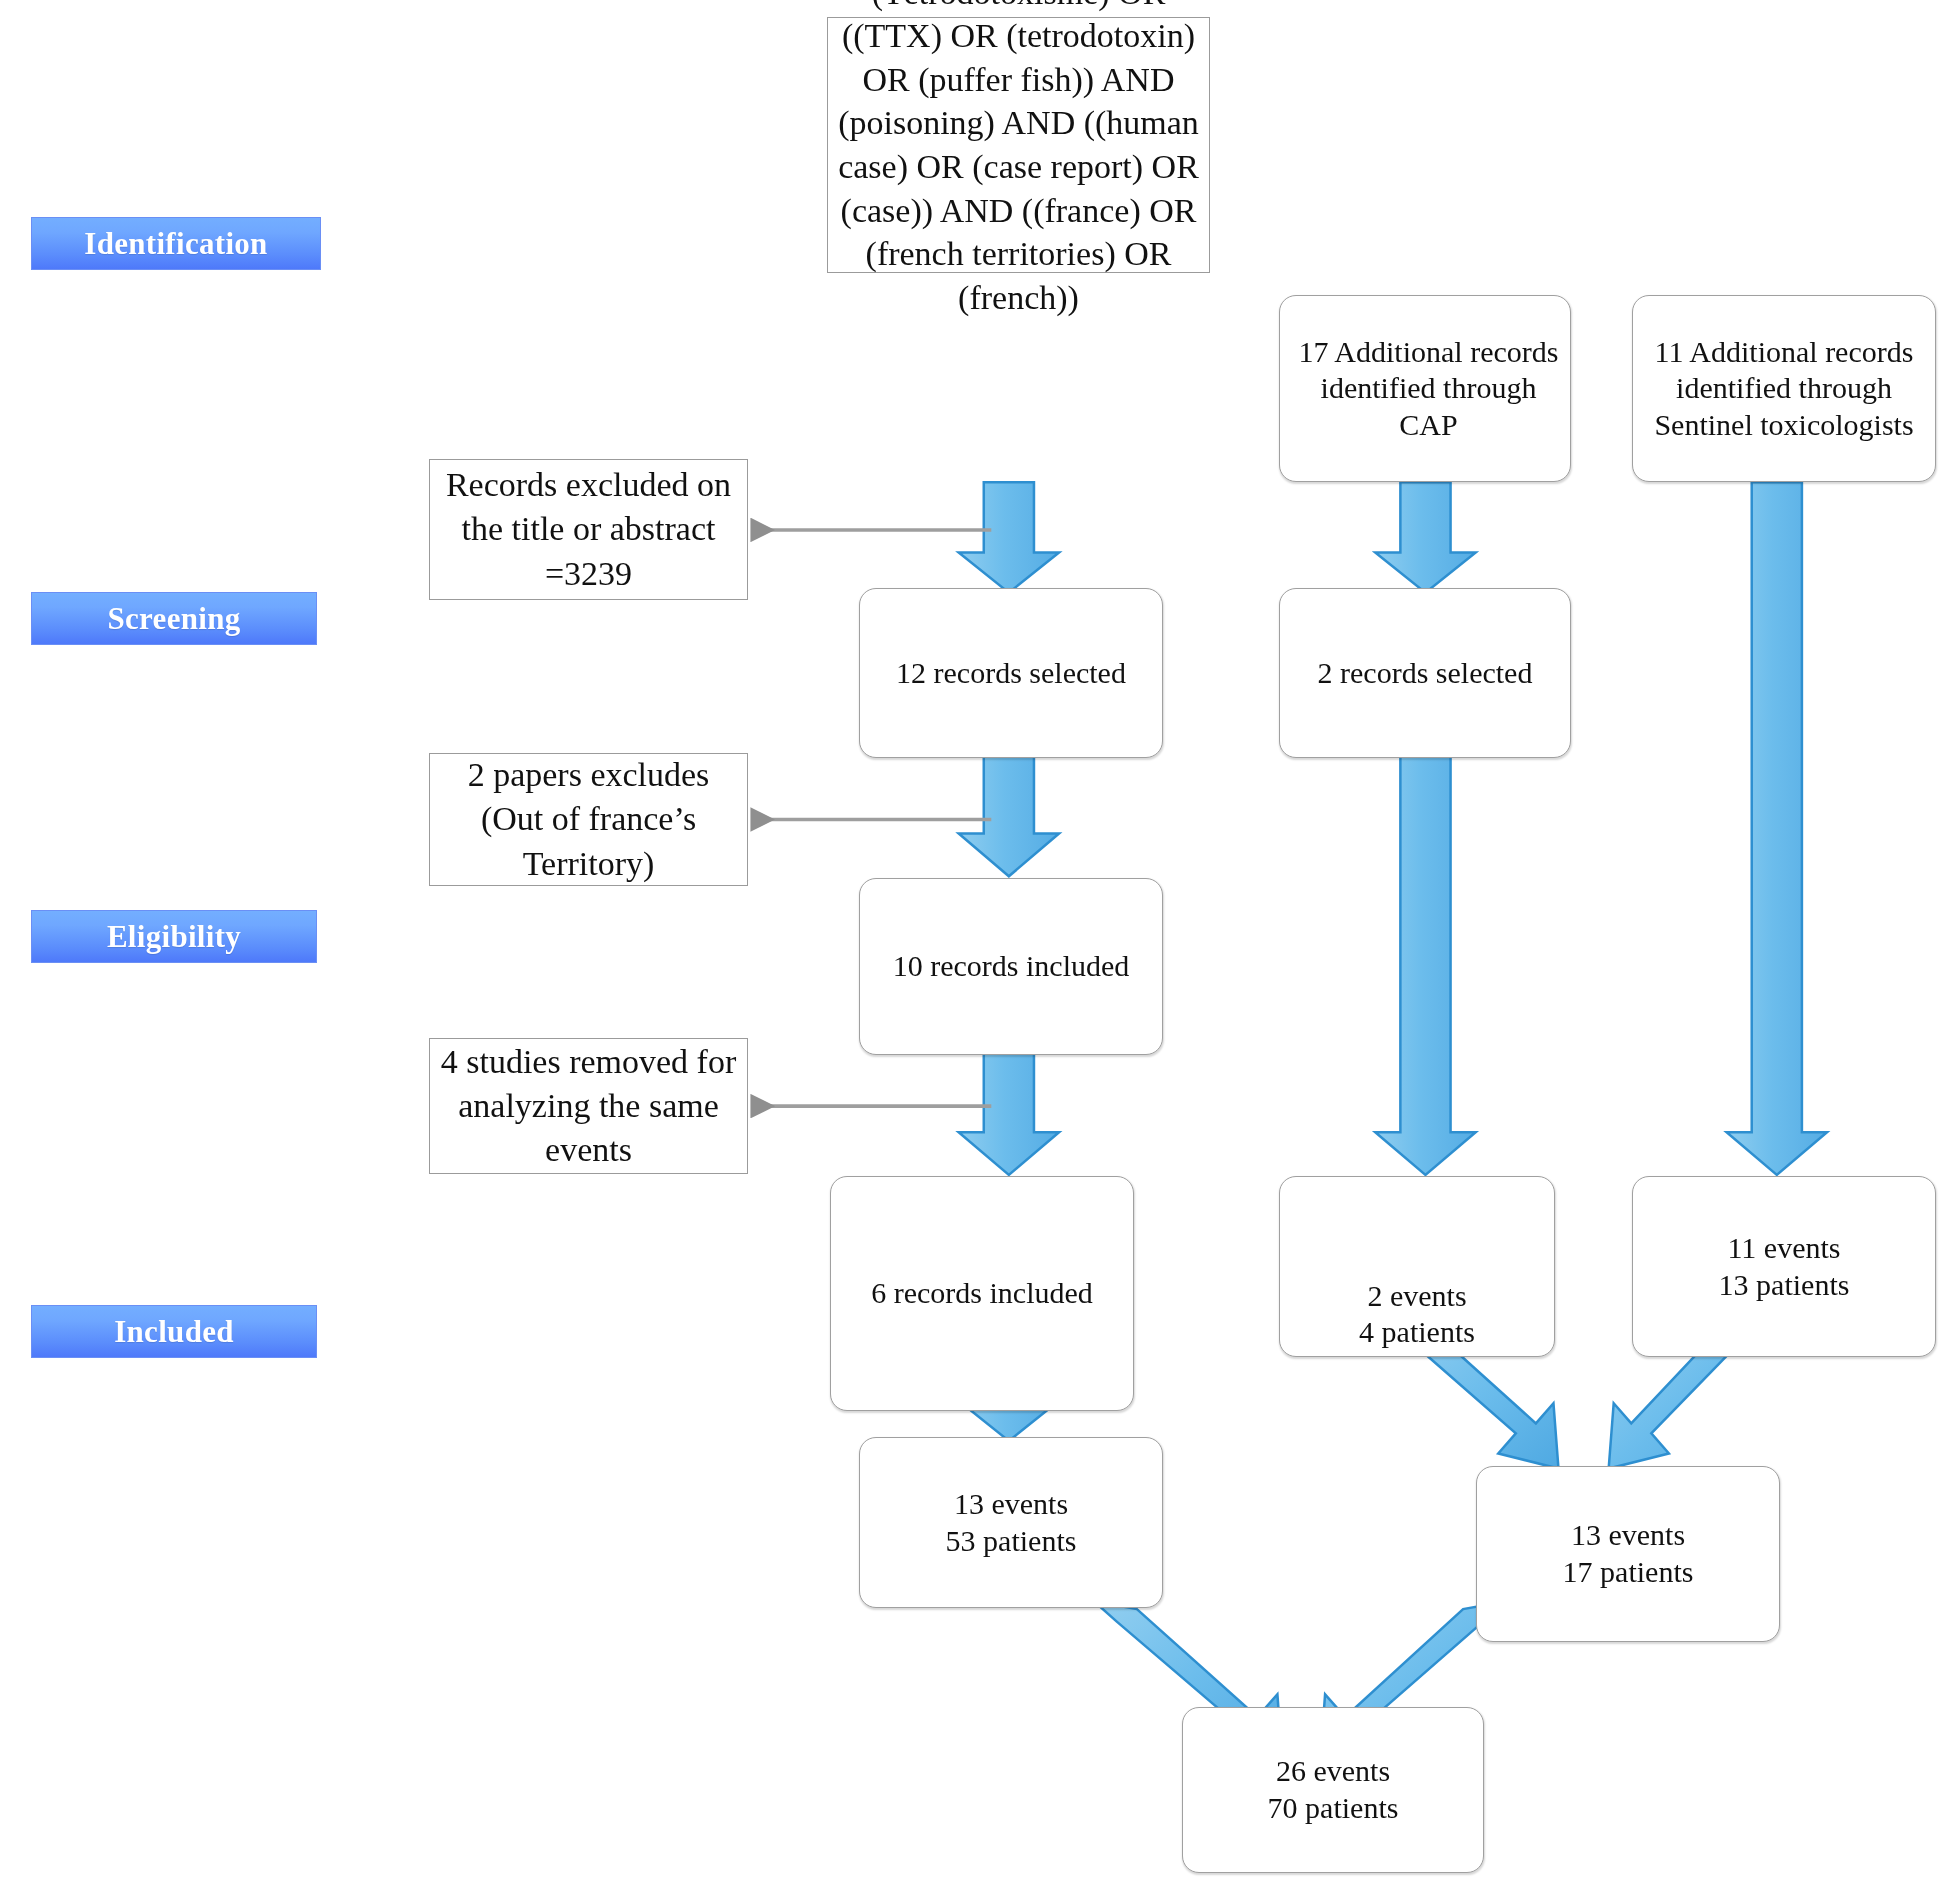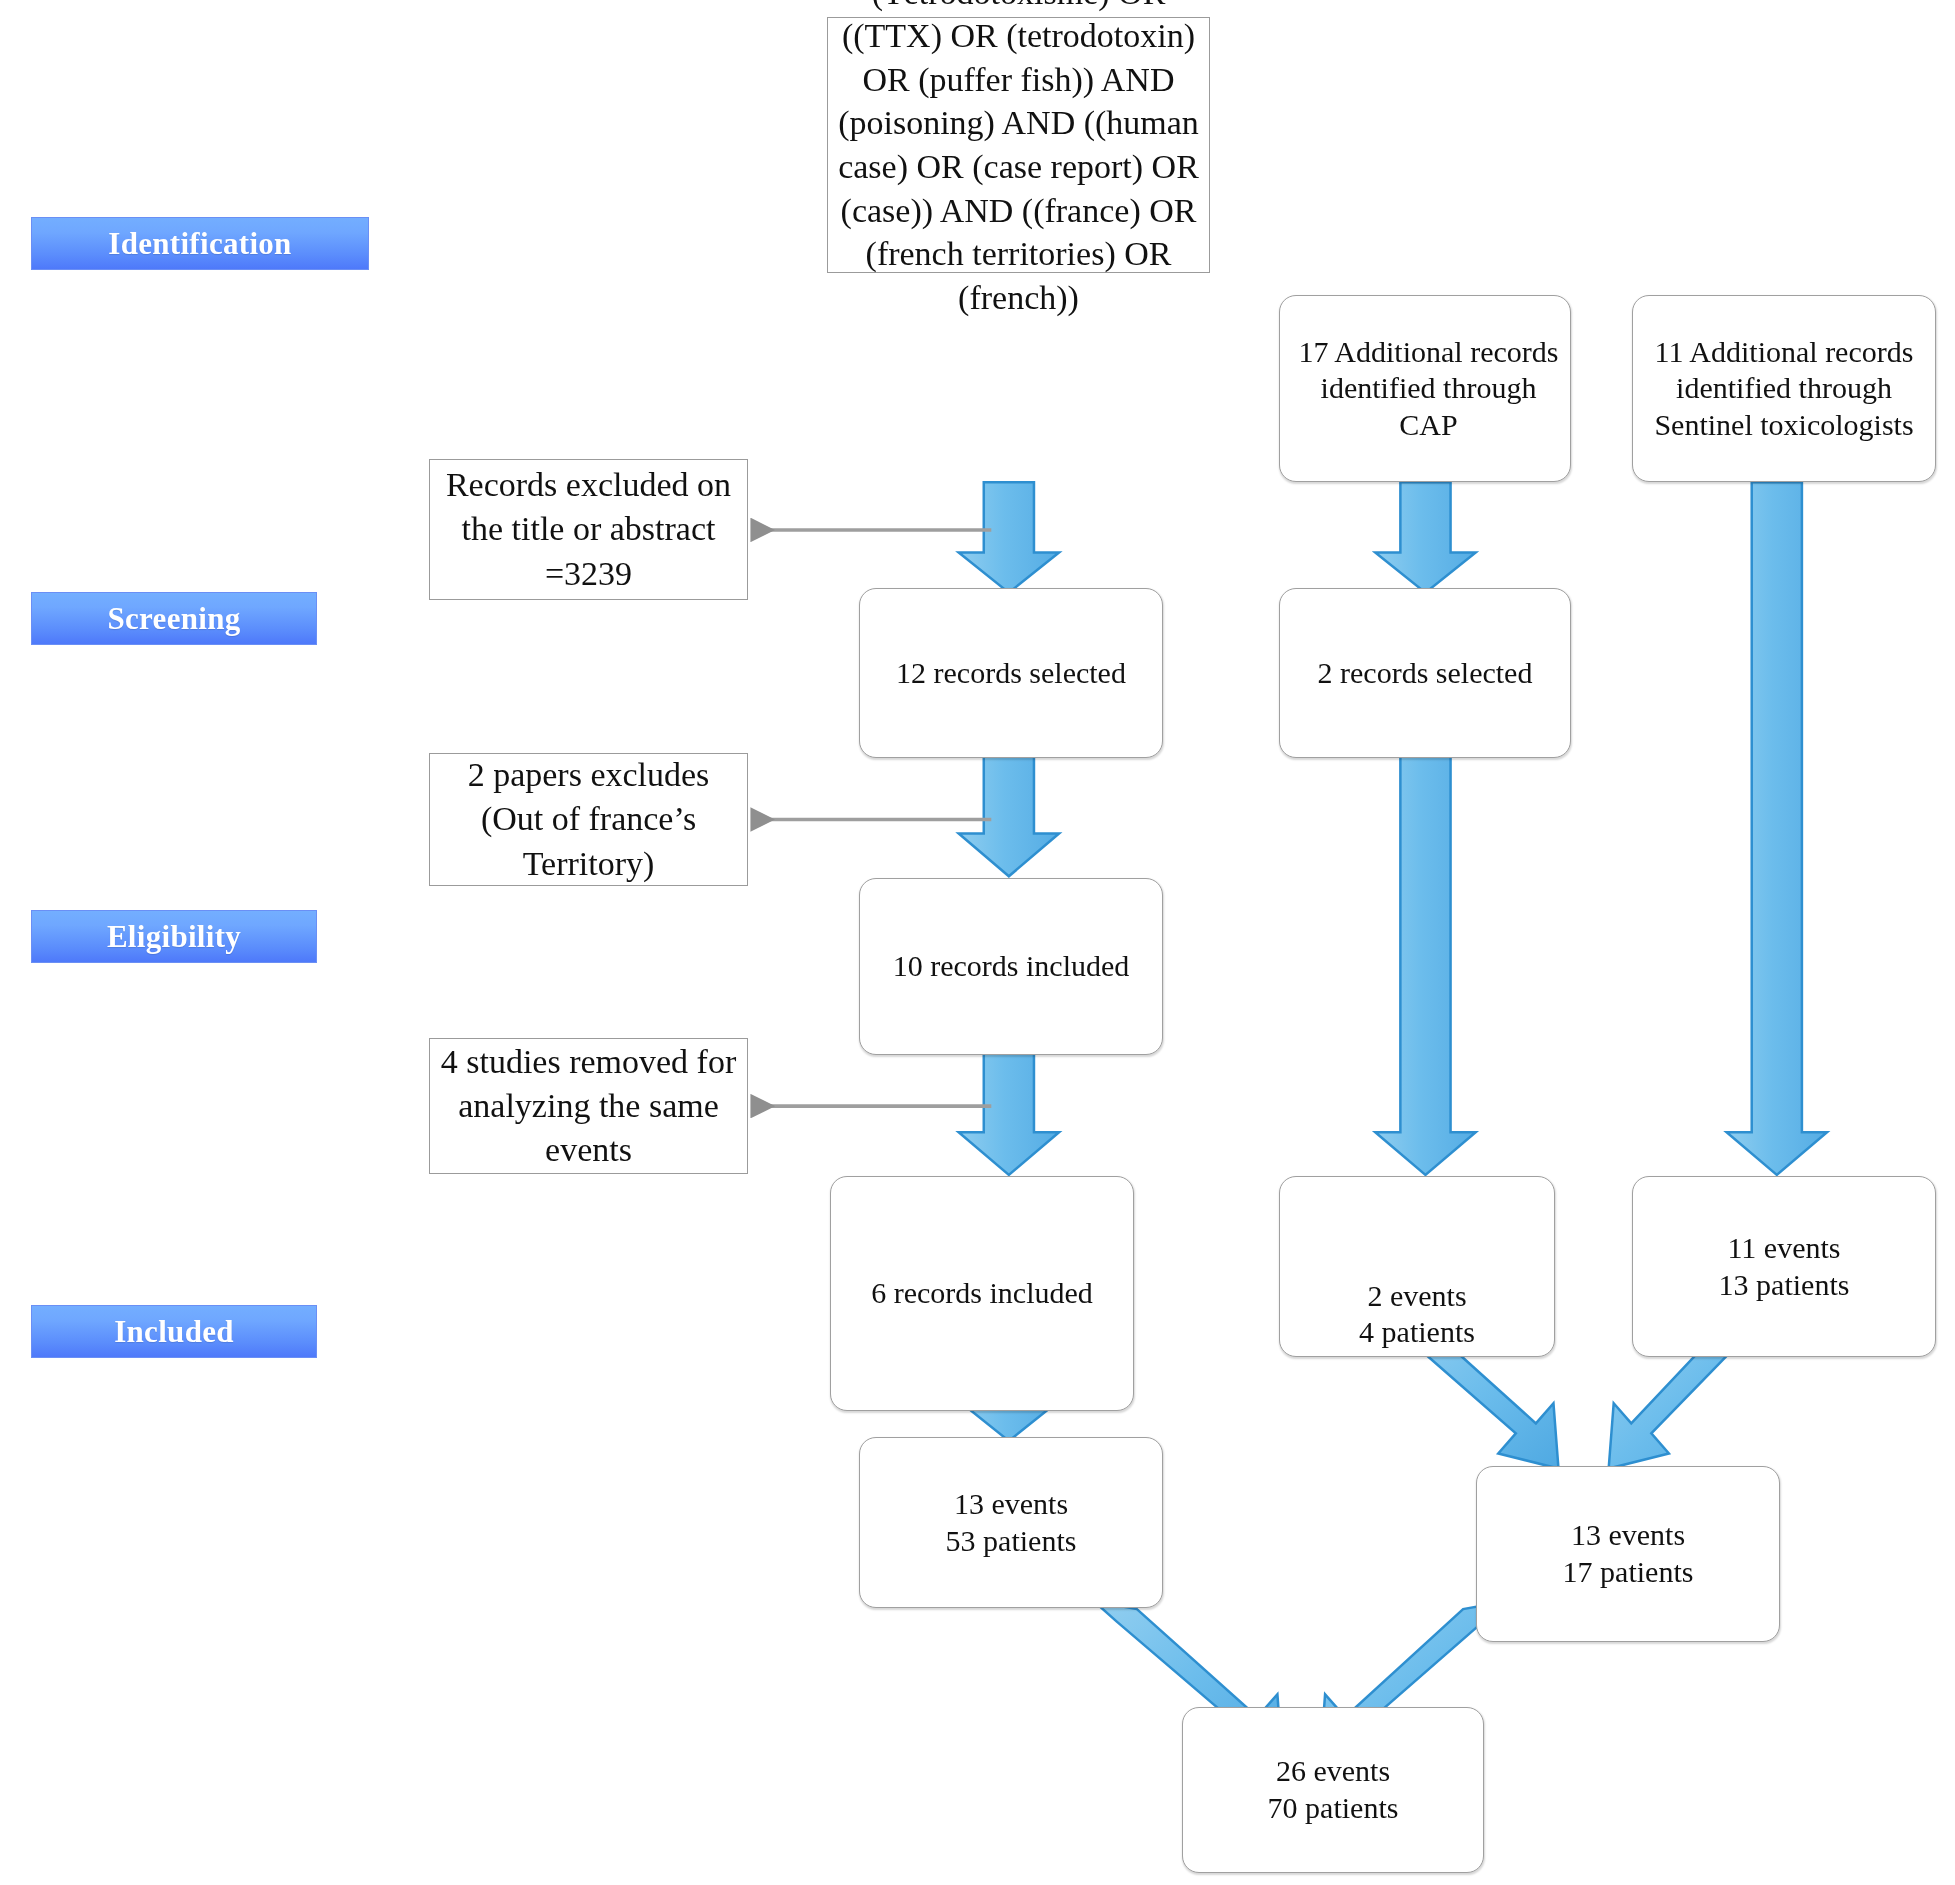--- a/index.html
+++ b/index.html
@@ -143,21 +143,21 @@
       <line x1="1975" y1="1055" x2="1500" y2="1055" stroke="#9e9e9e" stroke-width="7" marker-end="url(#graytip)"></line>
     </g>
     <g>
       <line x1="1975" y1="1632" x2="1500" y2="1632" stroke="#9e9e9e" stroke-width="7" marker-end="url(#graytip)"></line>
     </g>
     <g>
       <line x1="1975" y1="2203" x2="1500" y2="2203" stroke="#9e9e9e" stroke-width="7" marker-end="url(#graytip)"></line>
     </g>
   </svg>
 
-  <div class="stage-badge" style="left:31px; top:217px; width:338px; height:53px;">
+  <div class="stage-badge" style="left:31px; top:217px; width:290px; height:53px;">
     <span>Identification</span>
   </div>
 
   <div class="stage-badge" style="left:31px; top:592px; width:286px; height:53px;">
     <span>Screening</span>
   </div>
 
   <div class="stage-badge" style="left:31px; top:910px; width:286px; height:53px;">
     <span>Eligibility</span>
   </div>

